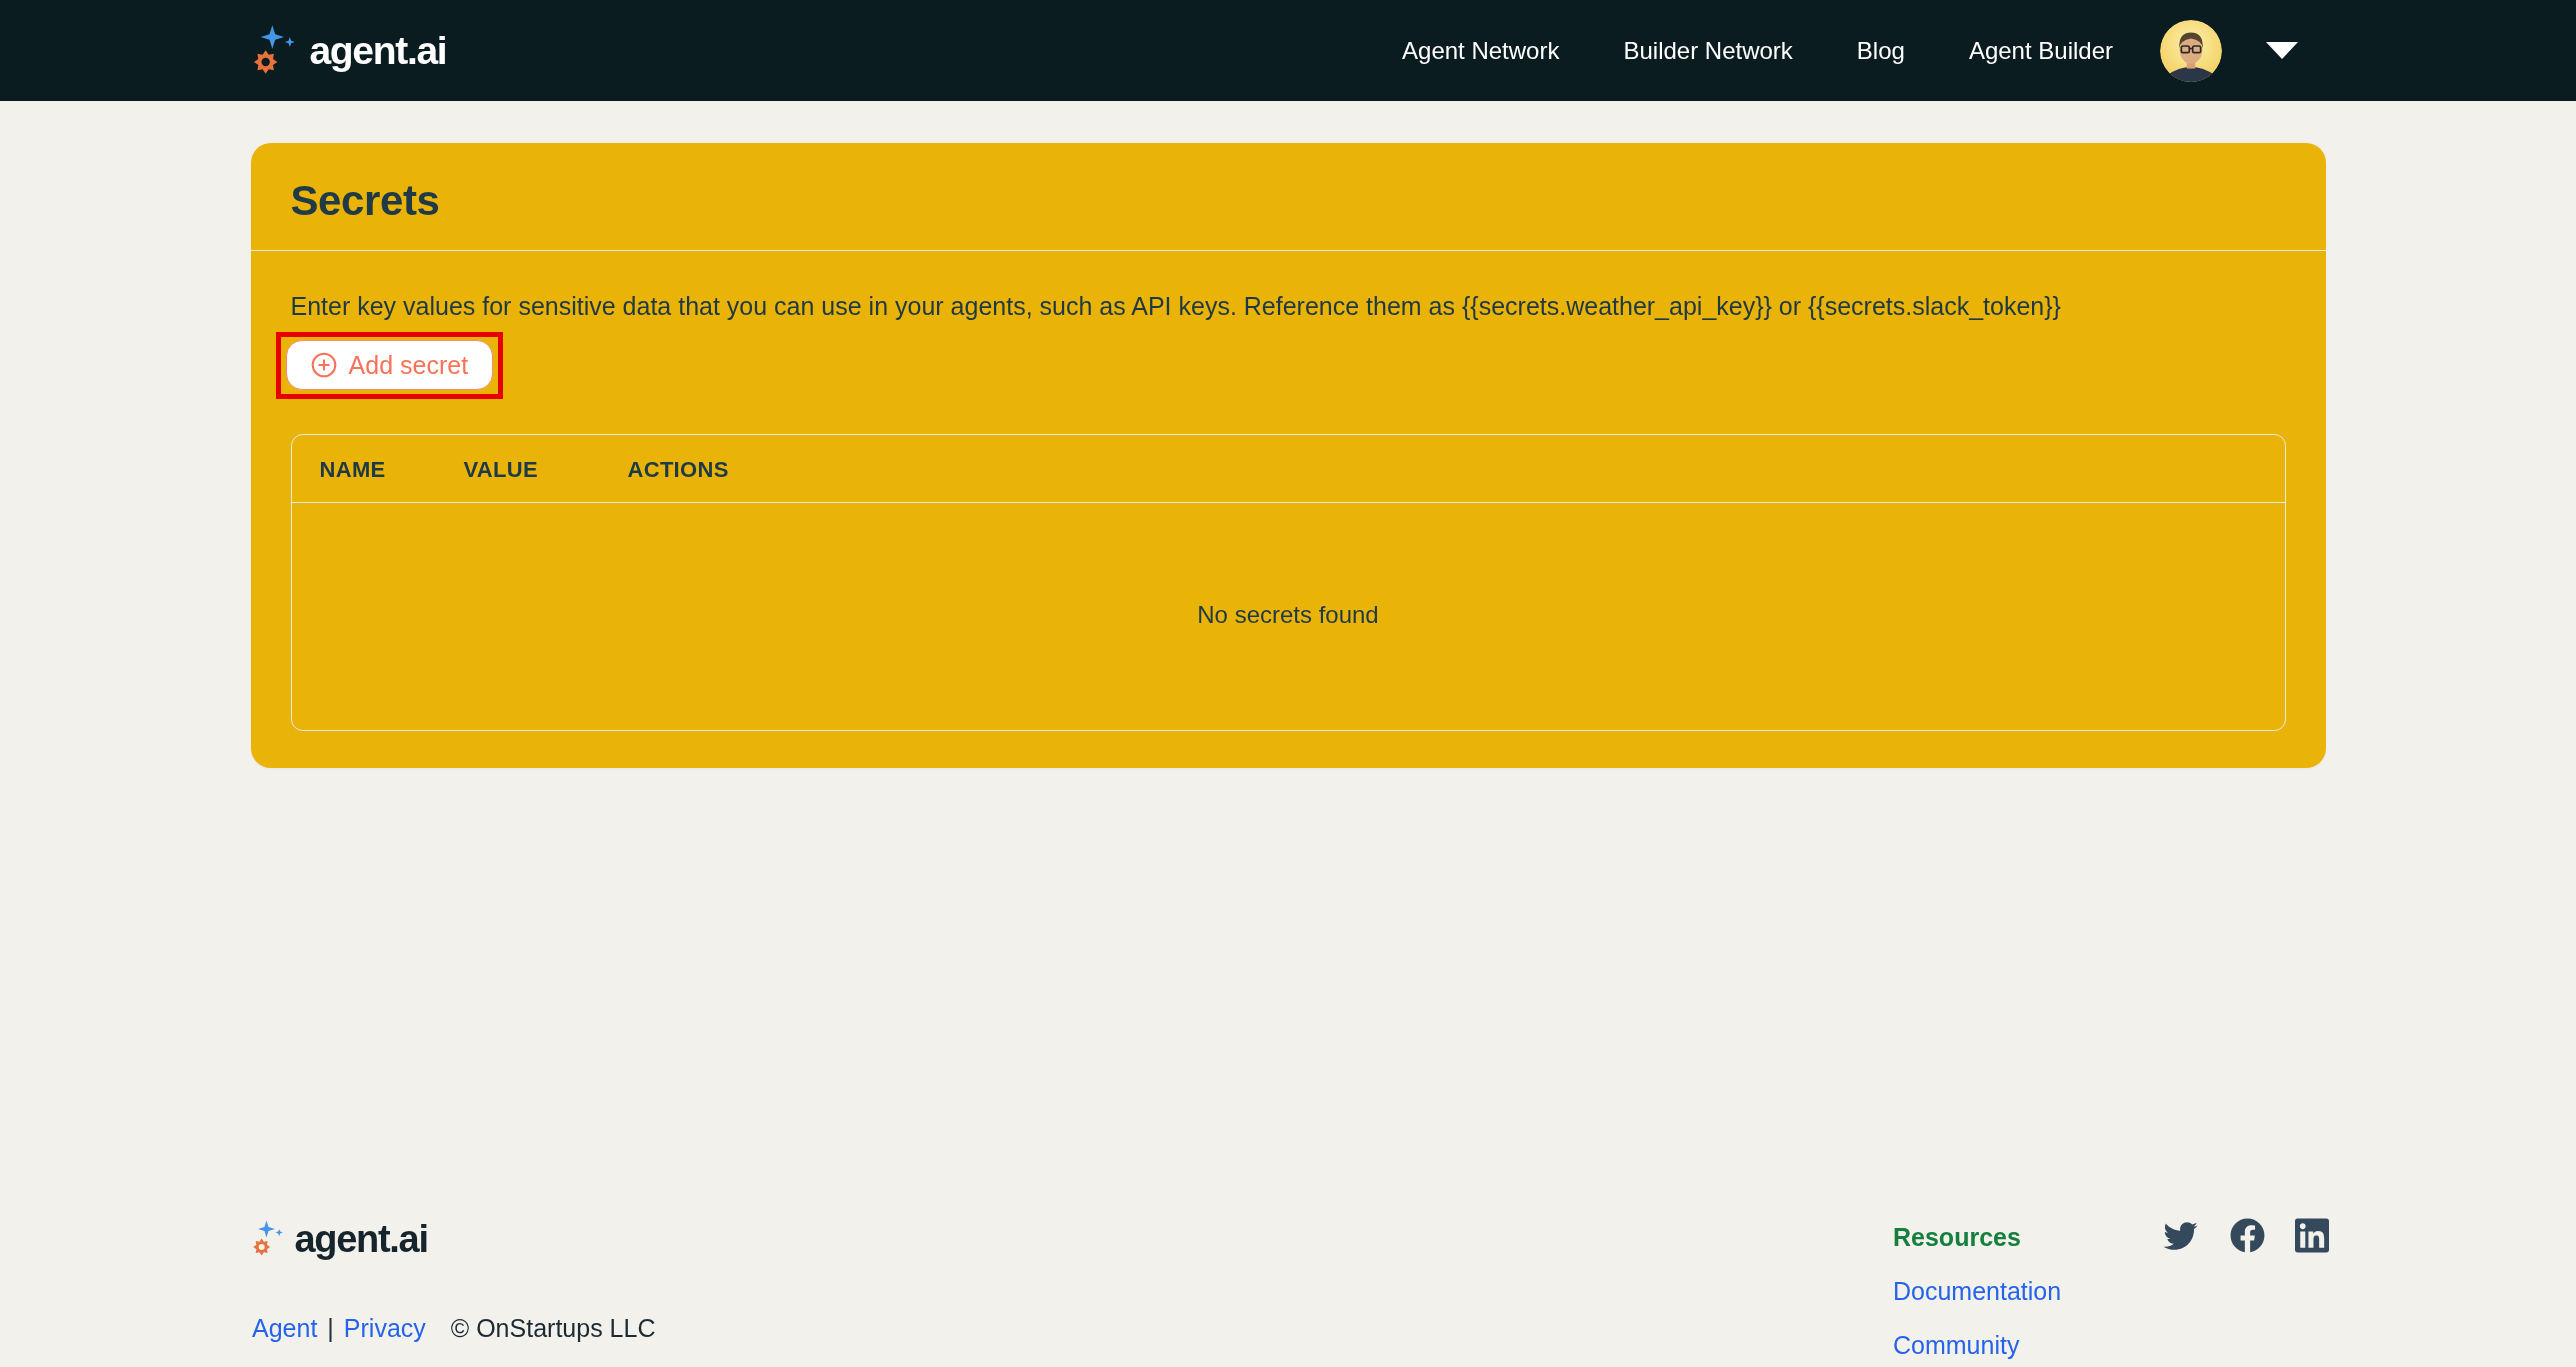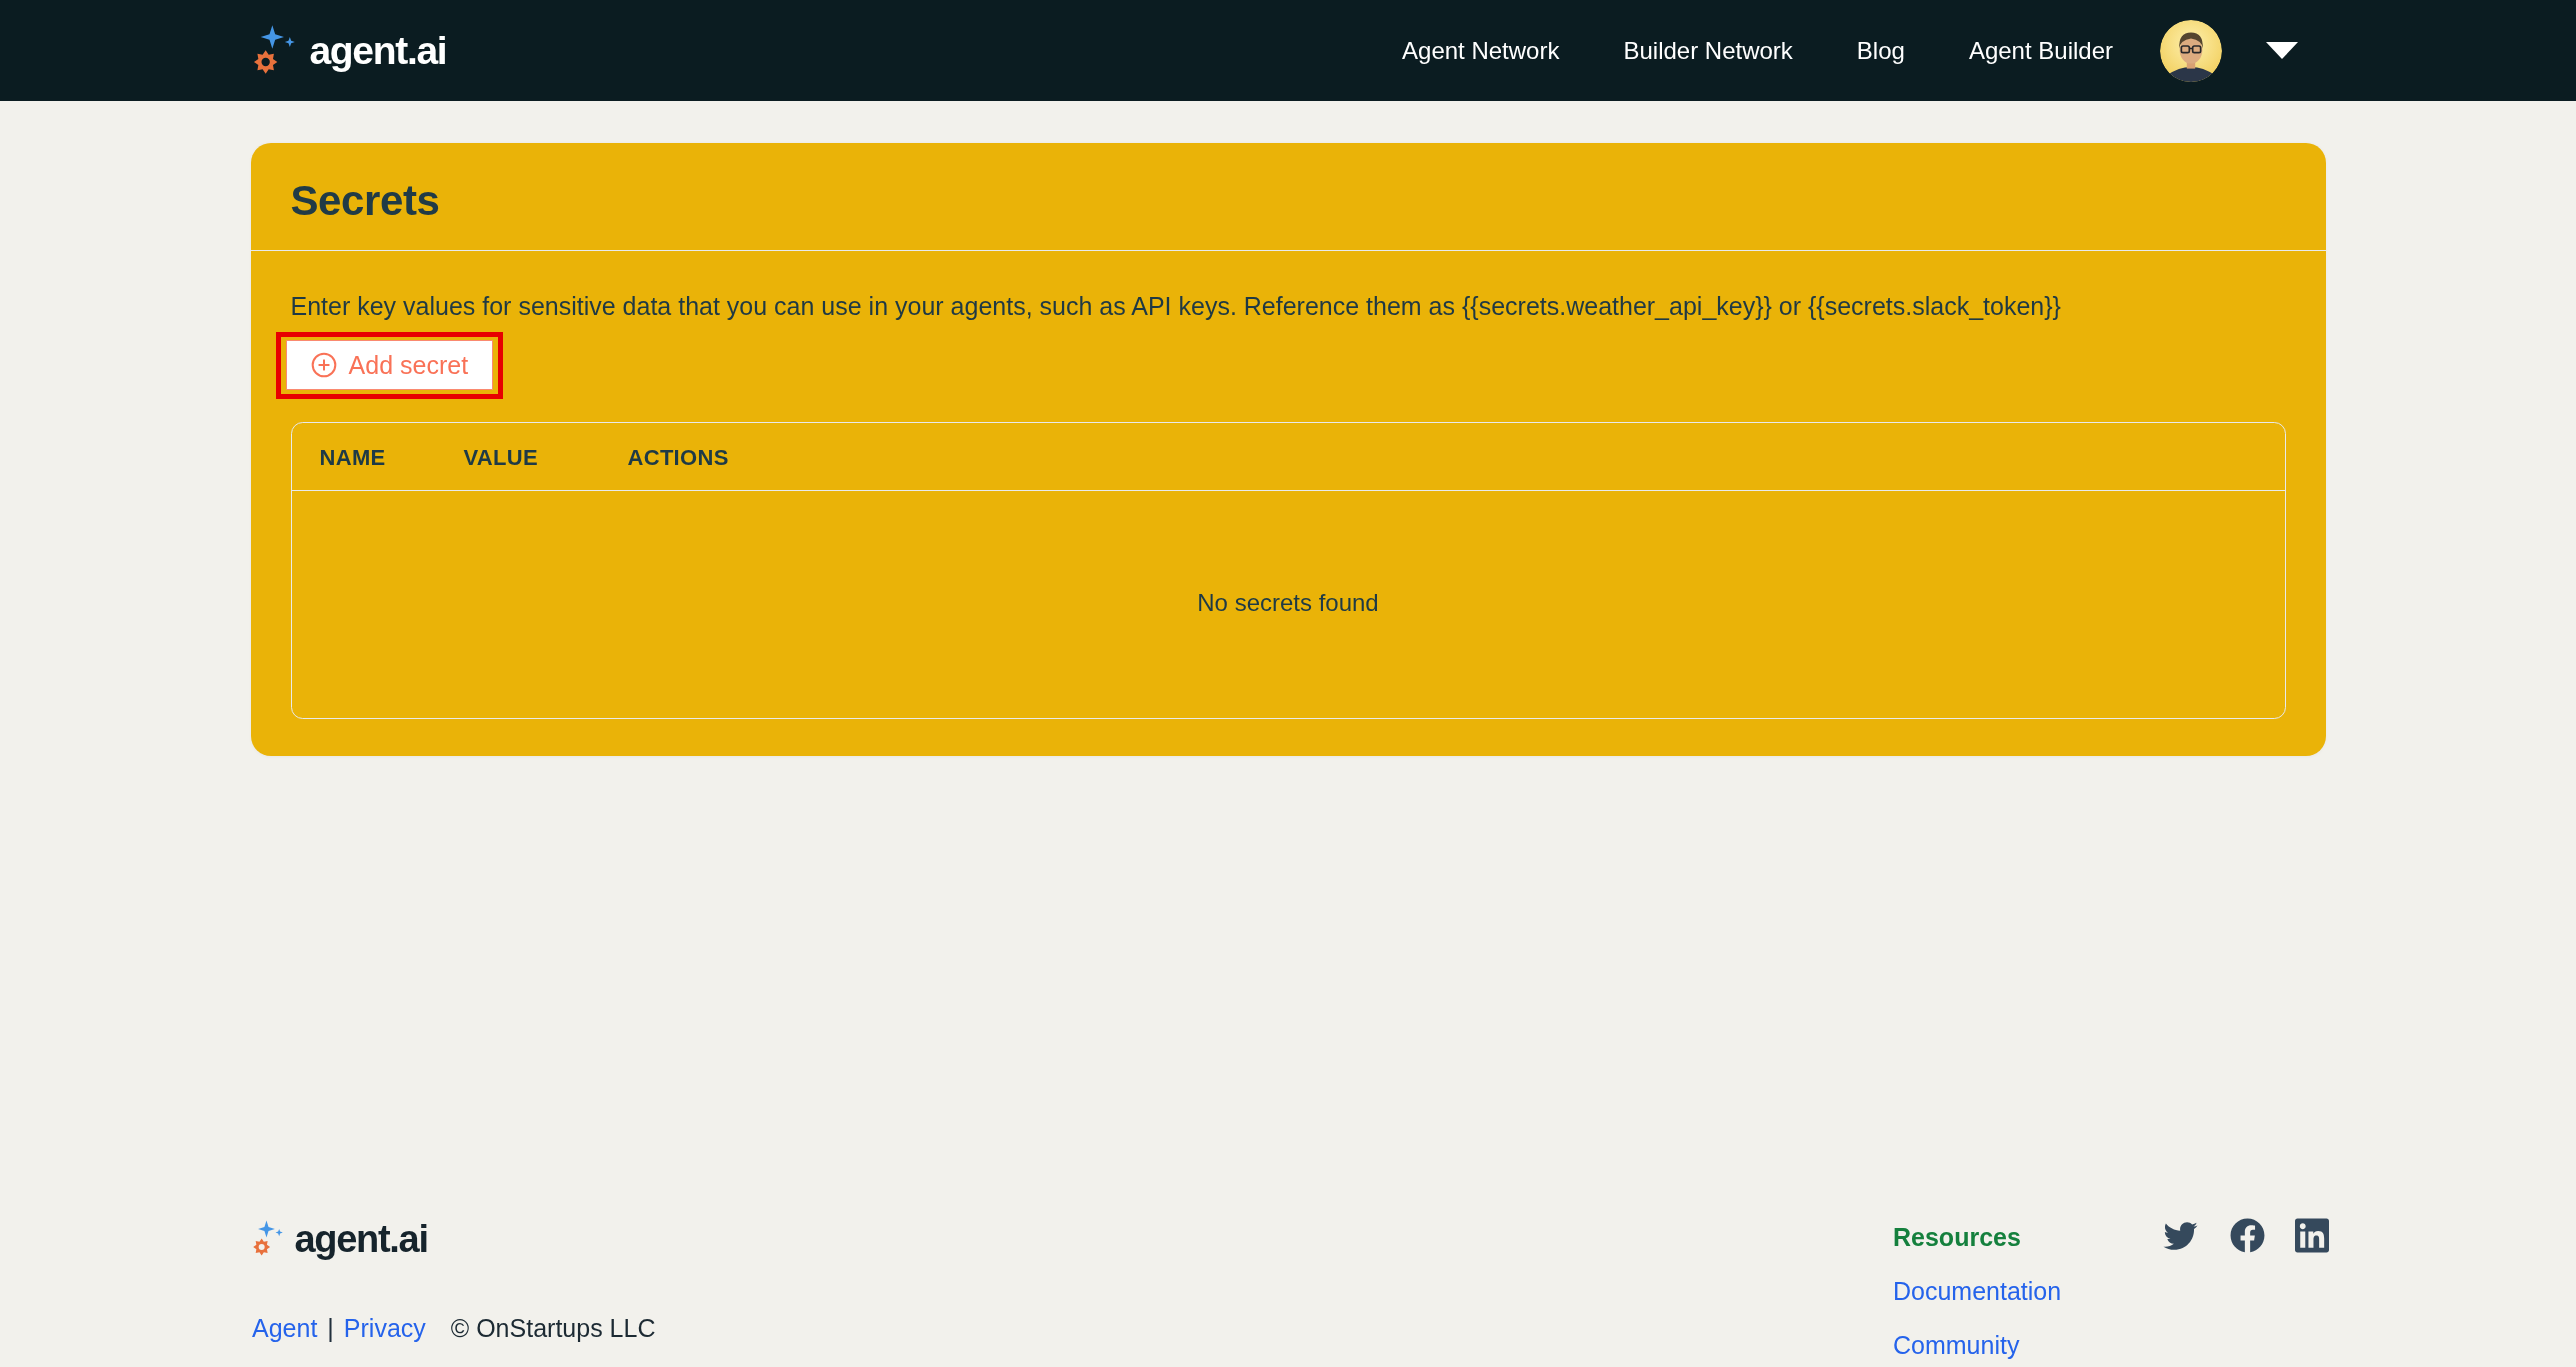--- a/index.html
+++ b/index.html
@@ -41,27 +41,27 @@
   .card-body { padding:39px 40px 37px; }
   .description { font-size:25px; color:#1f3944; line-height:32px; }
 
   .annotation-box {
     display:inline-block; margin:10px 0 0 -15px;
     border:5.9px solid #e80000; padding:3.4px 5.9px;
   }
   .add-btn {
     display:inline-flex; align-items:center; gap:11.7px;
     height:50px; padding:0 23.5px;
-    background:#ffffff; border:1.7px solid #fa8a70; border-radius:1px;
+    background:#ffffff; border:1.7px solid #fa8a70; border-radius:16px;
     color:#f97257; font-size:25px; cursor:pointer;
     font-family:"Liberation Sans", sans-serif;
   }
 
   .table-box {
-    margin-top:23px; height:297px;
+    margin-top:35px; height:297px;
     border:1.7px solid #e8eaec; border-radius:11.7px;
   }
   .thead {
     display:flex; height:68px;
     padding:22.6px 0 0 28px;
     border-bottom:1.7px solid #e8eaec;
   }
   .th { font-size:22px; font-weight:700; color:#1e3a46; letter-spacing:0.3px; }
   .th-name  { width:144px; }
   .th-value { width:164px; }

